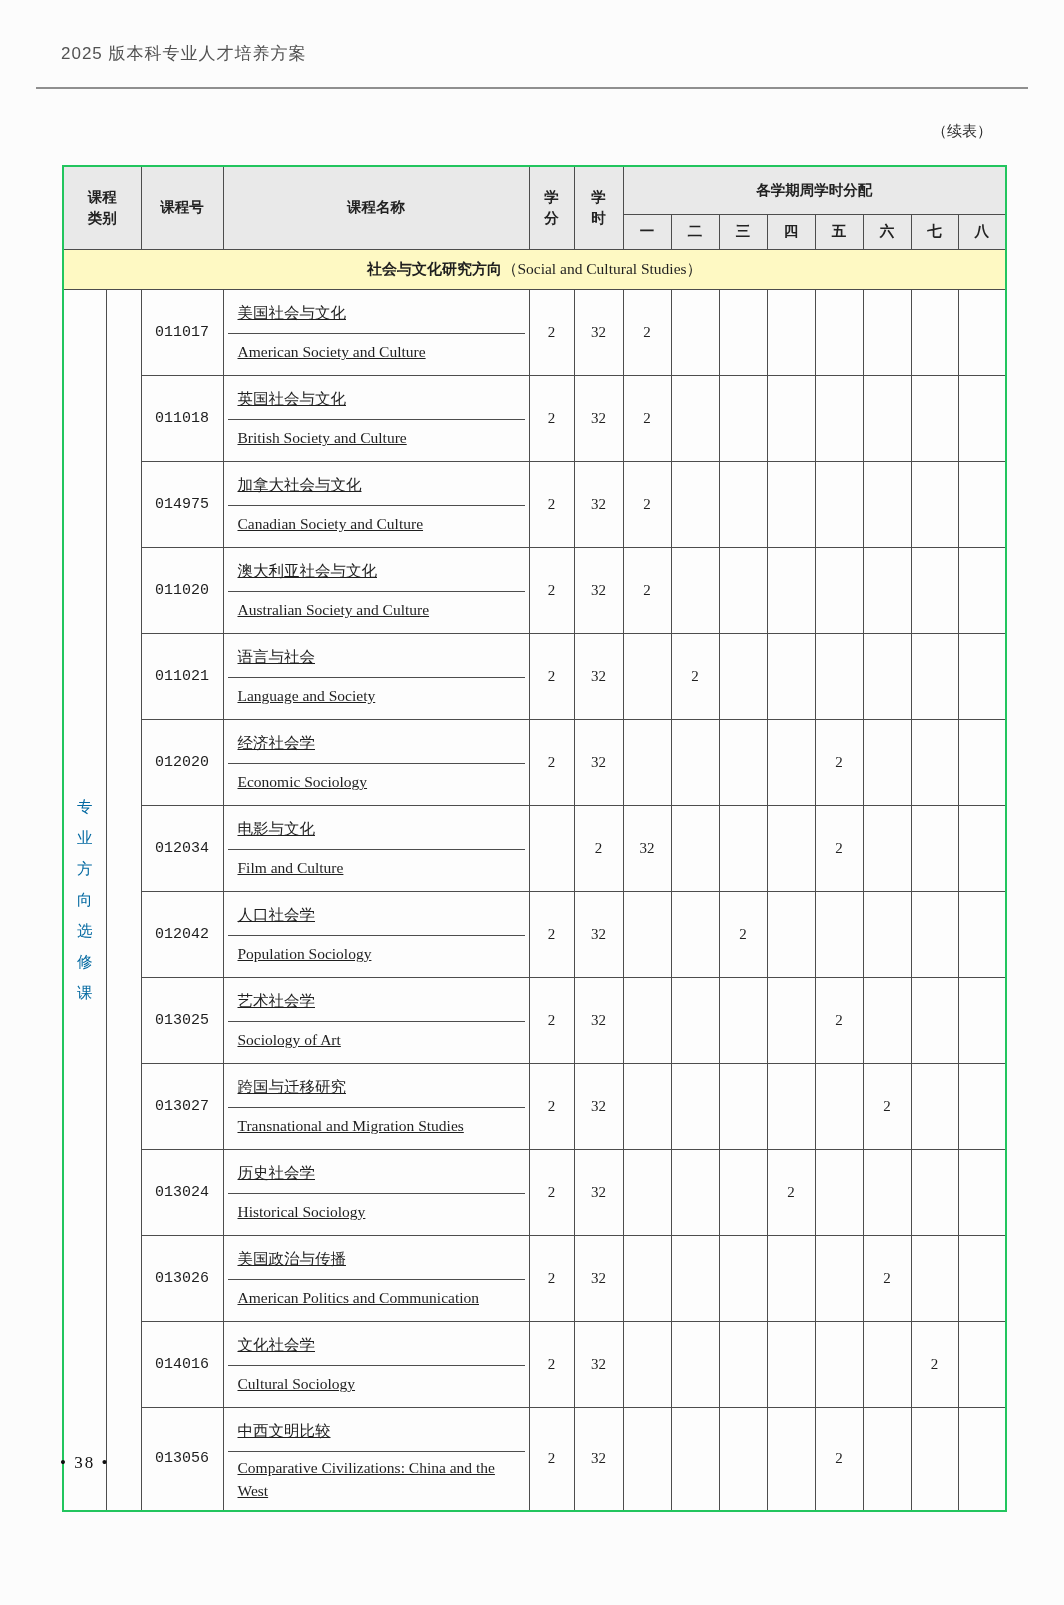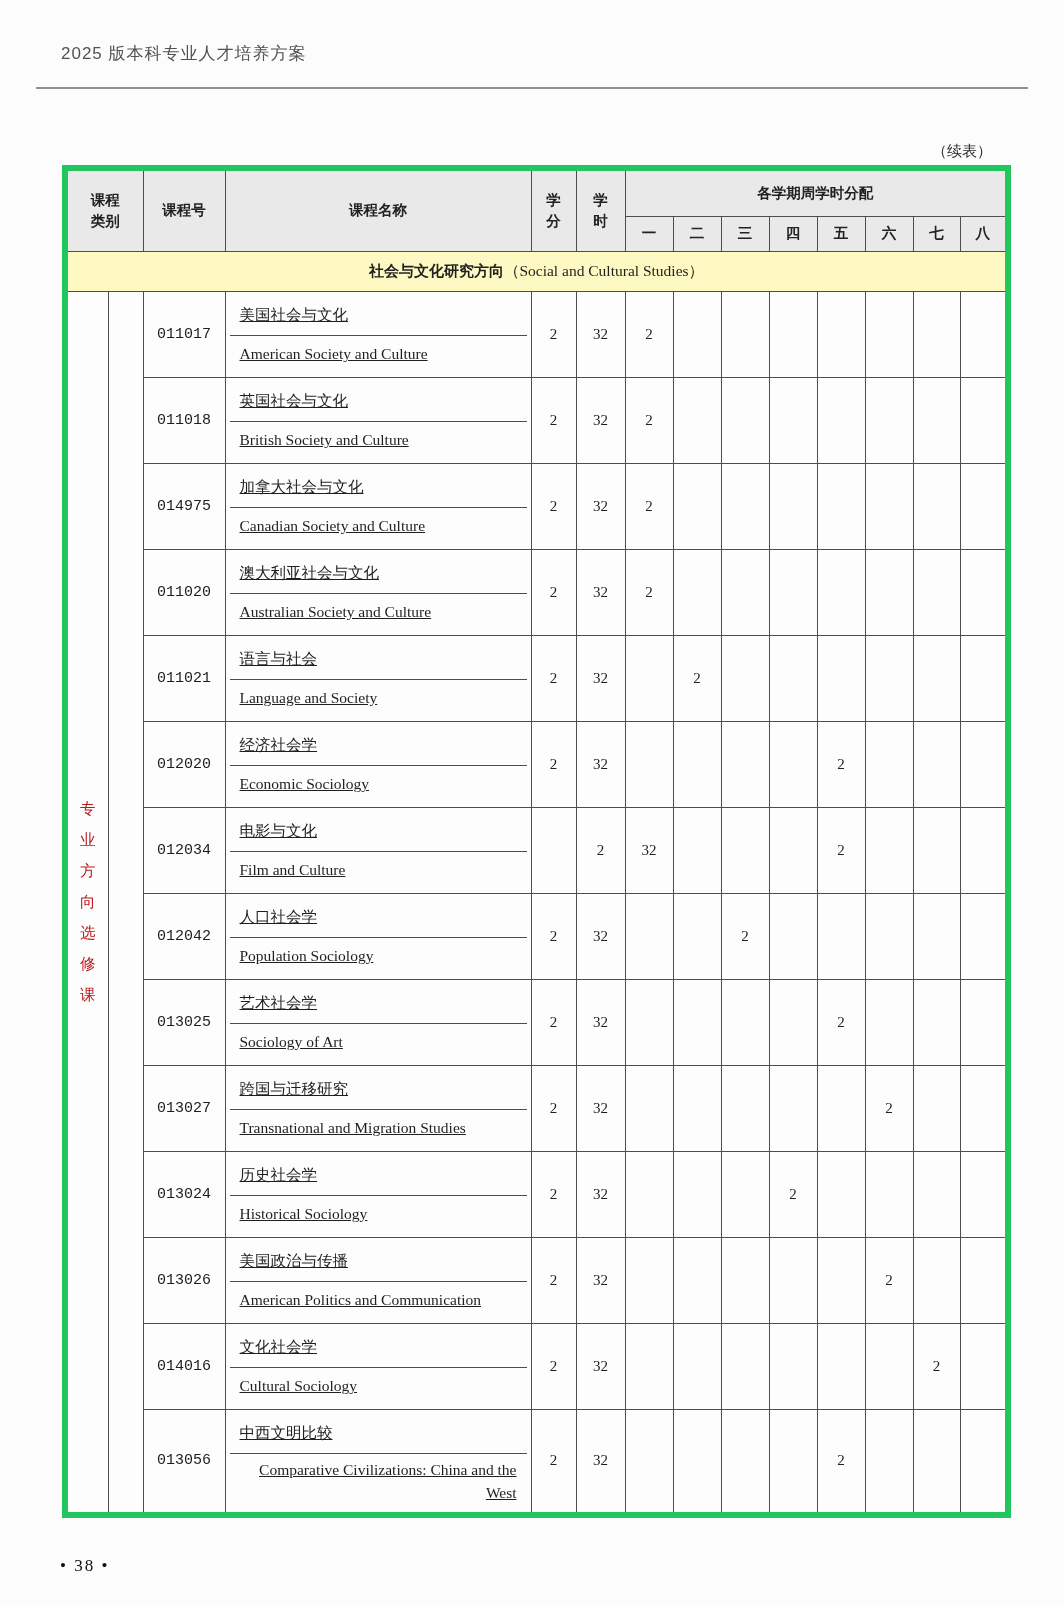--- a/index.html
+++ b/index.html
@@ -26,33 +26,33 @@
   .title-rule {
     position: absolute;
     left: 36px;
     right: 36px;
     top: 87px;
     border-top: 2px solid #8f8f8f;
   }
   .continued-note {
     position: absolute;
     right: 72px;
-    top: 142px;
+    top: 122px;
     font-size: 15px;
     color: #2c2c2c;
   }
   table.schedule {
     position: absolute;
     left: 62px;
     top: 165px;
     width: 943px;
     border-collapse: collapse;
     table-layout: fixed;
     background: #fdfdfd;
-    border: 6px solid #22c55e;
+    border: 2px solid #22c55e;
   }
   table.schedule th, table.schedule td {
     border: 1px solid #4d4d4d;
     vertical-align: middle;
     text-align: center;
   }
   thead th {
     background: #e9e9e9;
     font-family: "Liberation Sans", "DejaVu Sans", sans-serif;
     font-weight: 700;
@@ -68,48 +68,48 @@
   .section-en { font-weight: 400; }
   tr.course-row { height: 78px; }
   td.cat-cell { background: #fdfdfd; }
   .vtext {
     width: 1.15em;
     margin: 0 auto;
     font-size: 15.5px;
     line-height: 2.0;
     word-break: break-all;
     letter-spacing: 0;
-    color: #b91c1c;
+    color: #0369a1;
     text-align: center;
   }
   td.code-cell { font-size: 15px; color: #1d1d1d; font-family: Liberation Mono, monospace; }
   td.name-cell { padding: 4px; vertical-align: middle; text-decoration: underline; }
   .name-zh {
     min-height: 40px;
     display: flex;
     align-items: center;
     padding: 2px 10px;
     border-bottom: 1px solid #4d4d4d;
     font-size: 15.5px;
     text-align: left;
   }
   .name-en {
     min-height: 37px;
     display: flex;
     align-items: center;
     padding: 4px 10px;
     font-size: 15.5px;
-    text-align: right;
+    text-align: left;
     line-height: 1.5;
   }
   td.num-cell { font-size: 15px; }
   .page-number {
     position: absolute;
     left: 60px;
-    top: 1556px;
+    top: 1453px;
     font-size: 17px;
     color: #111;
     letter-spacing: 2px;
   }
 </style>
 </head>
 <body>
 
 <div class="page">
 

